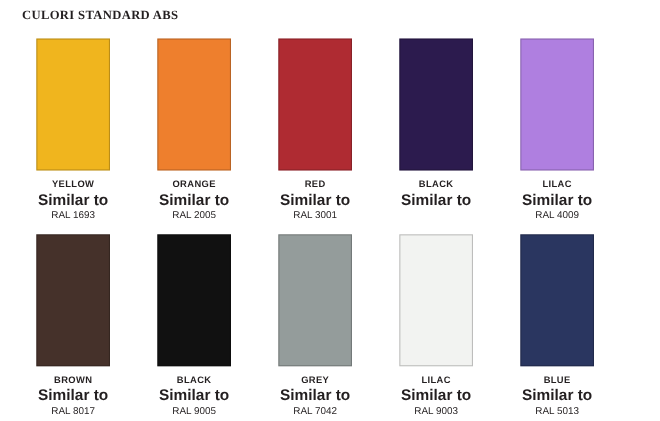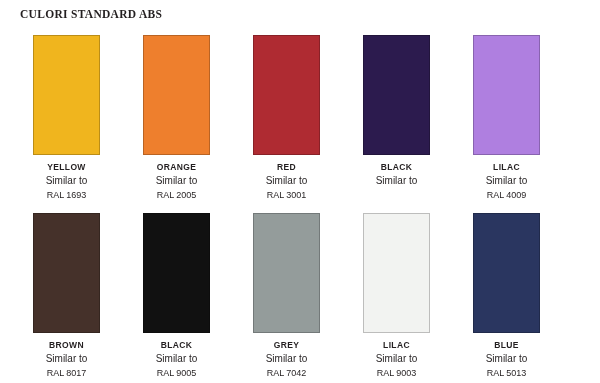--- a/index.html
+++ b/index.html
@@ -65,22 +65,22 @@
   }
   .swatch-name {
     font-size: 8.5px;
     font-weight: 700;
     letter-spacing: 0.35px;
     color: #231f20;
     line-height: 13px;
     white-space: nowrap;
   }
   .swatch-similar {
-    font-size: 10px;
-    font-weight: 400;
+    font-size: 14px;
+    font-weight: 700;
     color: #231f20;
     line-height: 14px;
     white-space: nowrap;
   }
   .swatch-ral {
     font-size: 9px;
     font-weight: 400;
     color: #231f20;
     line-height: 14px;
     white-space: nowrap;

